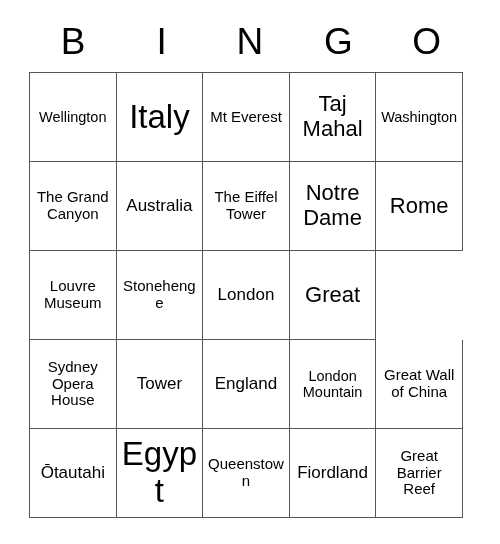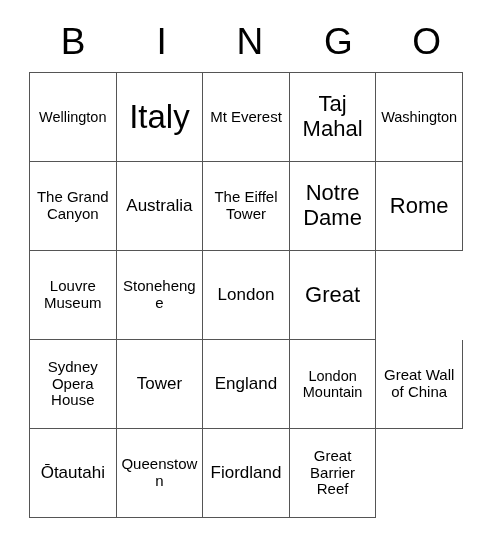--- a/index.html
+++ b/index.html
@@ -152,20 +152,23 @@
         </div>
         <div class="cell">
           <span class="cell-text fs-lg">Great Wall of China</span>
         </div>
       </div>
       <div class="grid-row">
         <div class="cell">
           <span class="cell-text fs-md">Ōtautahi</span>
         </div>
         <div class="cell">
+          <span class="cell-text fs-xxl">Egypt</span>
+        </div>
+        <div class="cell">
           <span class="cell-text fs-xs">Queenstown</span>
         </div>
         <div class="cell">
           <span class="cell-text fs-md">Fiordland</span>
         </div>
         <div class="cell">
           <span class="cell-text fs-lg">Great Barrier Reef</span>
         </div>
       </div>
     </div>

